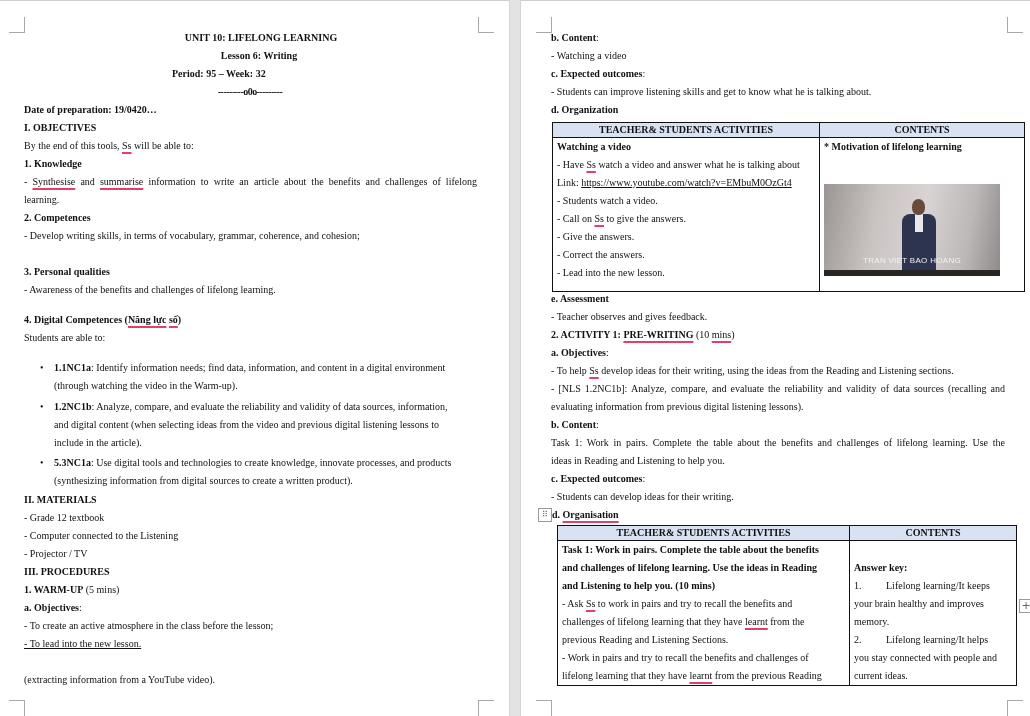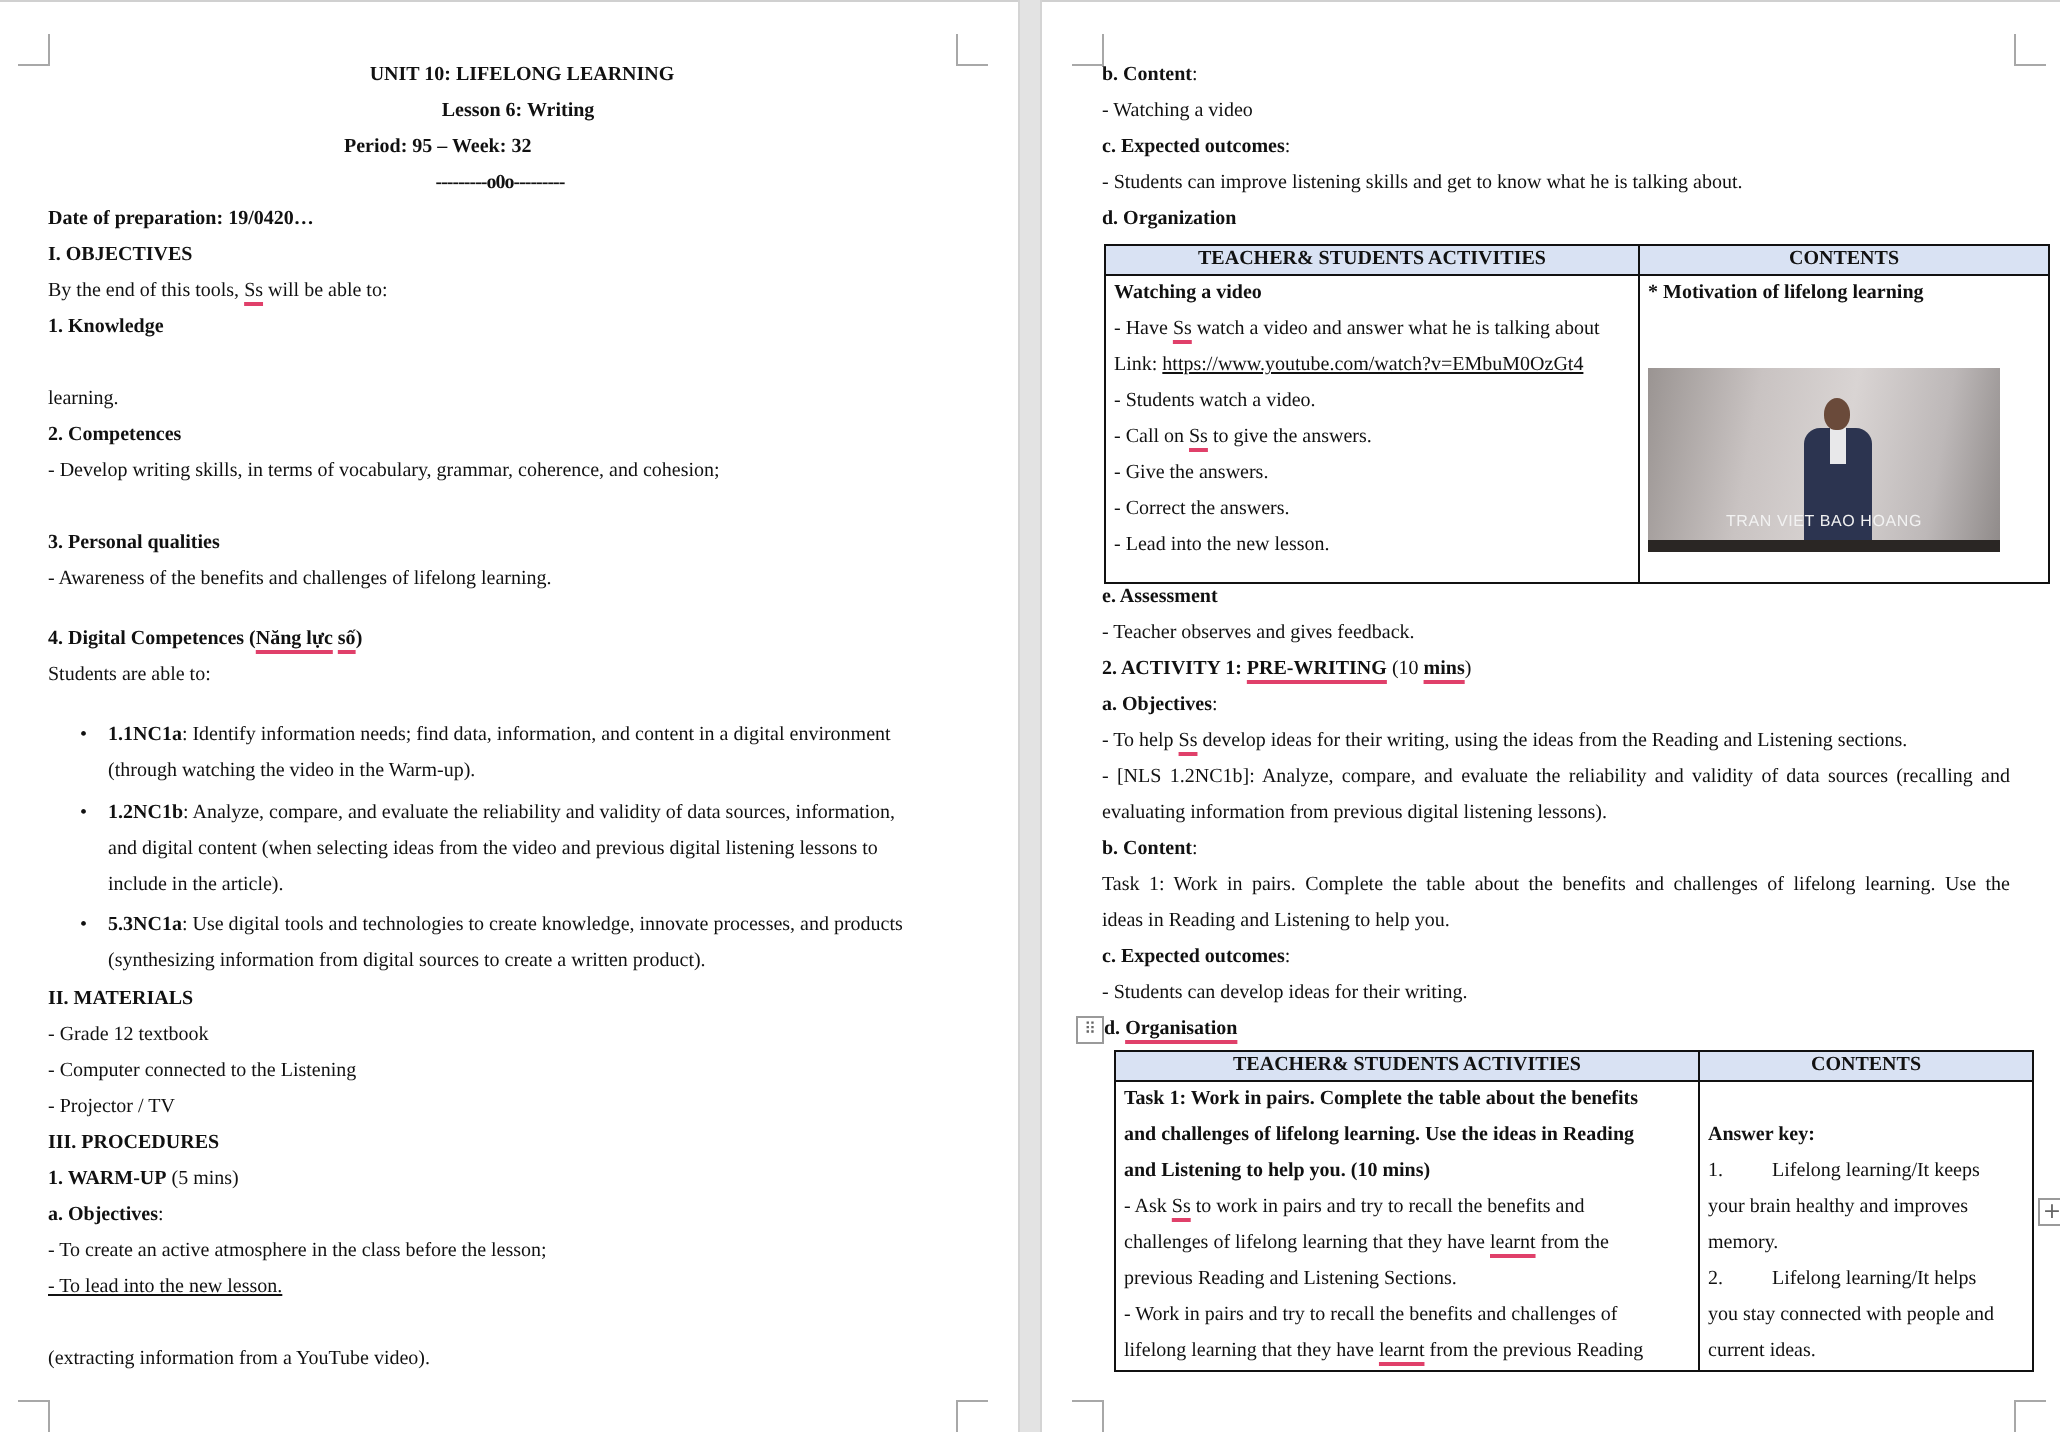--- a/index.html
+++ b/index.html
@@ -63,20 +63,21 @@
 
   <div class="line b center" style="left:11px; width:500px; top:28px;">UNIT 10: LIFELONG LEARNING</div>
   <div class="line b center" style="left:0; width:518px; top:46px;">Lesson 6: Writing</div>
   <div class="line b" style="left:172px; top:64px;">Period: 95 – Week: 32</div>
   <div class="line b center" style="left:0; width:500px; top:82px; letter-spacing:-0.5px;">---------o0o---------</div>
 
   <div class="line b" style="left:24px; top:100px;">Date of preparation: 19/0420…</div>
   <div class="line b" style="left:24px; top:118px;">I. OBJECTIVES</div>
   <div class="line" style="left:24px; top:136px;"><span>By the end of this tools, </span><span class="sq">Ss</span><span> will be able to:</span></div>
   <div class="line b" style="left:24px; top:154px;">1. Knowledge</div>
+  <div class="line just" style="left:24px; width:453px; top:172px; word-spacing:2px;"><span>- </span><span class="sq">Synthesise</span><span> and </span><span class="sq">summarise</span><span> information to write an article about the benefits and challenges of lifelong</span></div>
   <div class="line" style="left:24px; top:190px;">learning.</div>
   <div class="line b" style="left:24px; top:208px;">2. Competences</div>
   <div class="line" style="left:24px; top:226px;">- Develop writing skills, in terms of vocabulary, grammar, coherence, and cohesion;</div>
   <div class="line b" style="left:24px; top:262px;">3. Personal qualities</div>
   <div class="line" style="left:24px; top:280px;">- Awareness of the benefits and challenges of lifelong learning.</div>
 
   <div class="line b" style="left:24px; top:310px;"><span>4. Digital Competences </span><span>(</span><span class="sq">Năng lực</span><span> </span><span class="sq">số</span><span>)</span></div>
   <div class="line" style="left:24px; top:328px;">Students are able to:</div>
 
   <div class="bullet" style="left:40px; top:358px;">
@@ -148,21 +149,21 @@
           <div class="caption">TRAN VIET BAO HOANG</div>
           <div class="floor"></div>
         </div>
       </td>
     </tr>
   </tbody>
     </table>
 
   <div class="line b" style="left:30px; top:289px;">e. Assessment</div>
   <div class="line" style="left:30px; top:307px;">- Teacher observes and gives feedback.</div>
-  <div class="line b" style="left:30px; top:325px;"><span>2. ACTIVITY 1: </span><span class="sq">PRE-WRITING</span><span style="font-weight:normal;"> (10 </span><span class="sq" style="font-weight:bold;">mins</span><span style="font-weight:normal;">)</span></div>
+  <div class="line b" style="left:30px; top:325px;"><span>2. ACTIVITY 1: </span><span class="sq">PRE-WRITING</span><span style="font-weight:normal;"> (10 </span><span class="sq" style="font-weight:normal;">mins</span><span style="font-weight:normal;">)</span></div>
   <div class="line" style="left:30px; top:343px;"><b>a. Objectives</b><span>:</span></div>
   <div class="line" style="left:30px; top:361px;"><span>- To help </span><span class="sq">Ss</span><span> develop ideas for their writing, using the ideas from the Reading and Listening sections.</span></div>
   <div class="line just" style="left:30px; width:454px; top:379px;"><span>- [NLS 1.2NC1b]</span><span>: Analyze, compare, and evaluate the reliability and validity of data sources (recalling and</span></div>
   <div class="line" style="left:30px; top:397px;">evaluating information from previous digital listening lessons).</div>
   <div class="line" style="left:30px; top:415px;"><b>b. Content</b><span>:</span></div>
   <div class="line just" style="left:30px; width:454px; top:433px;">Task 1: Work in pairs. Complete the table about the benefits and challenges of lifelong learning. Use the</div>
   <div class="line" style="left:30px; top:451px;">ideas in Reading and Listening to help you.</div>
   <div class="line" style="left:30px; top:469px;"><b>c. Expected outcomes</b><span>:</span></div>
   <div class="line" style="left:30px; top:487px;">- Students can develop ideas for their writing.</div>
 

